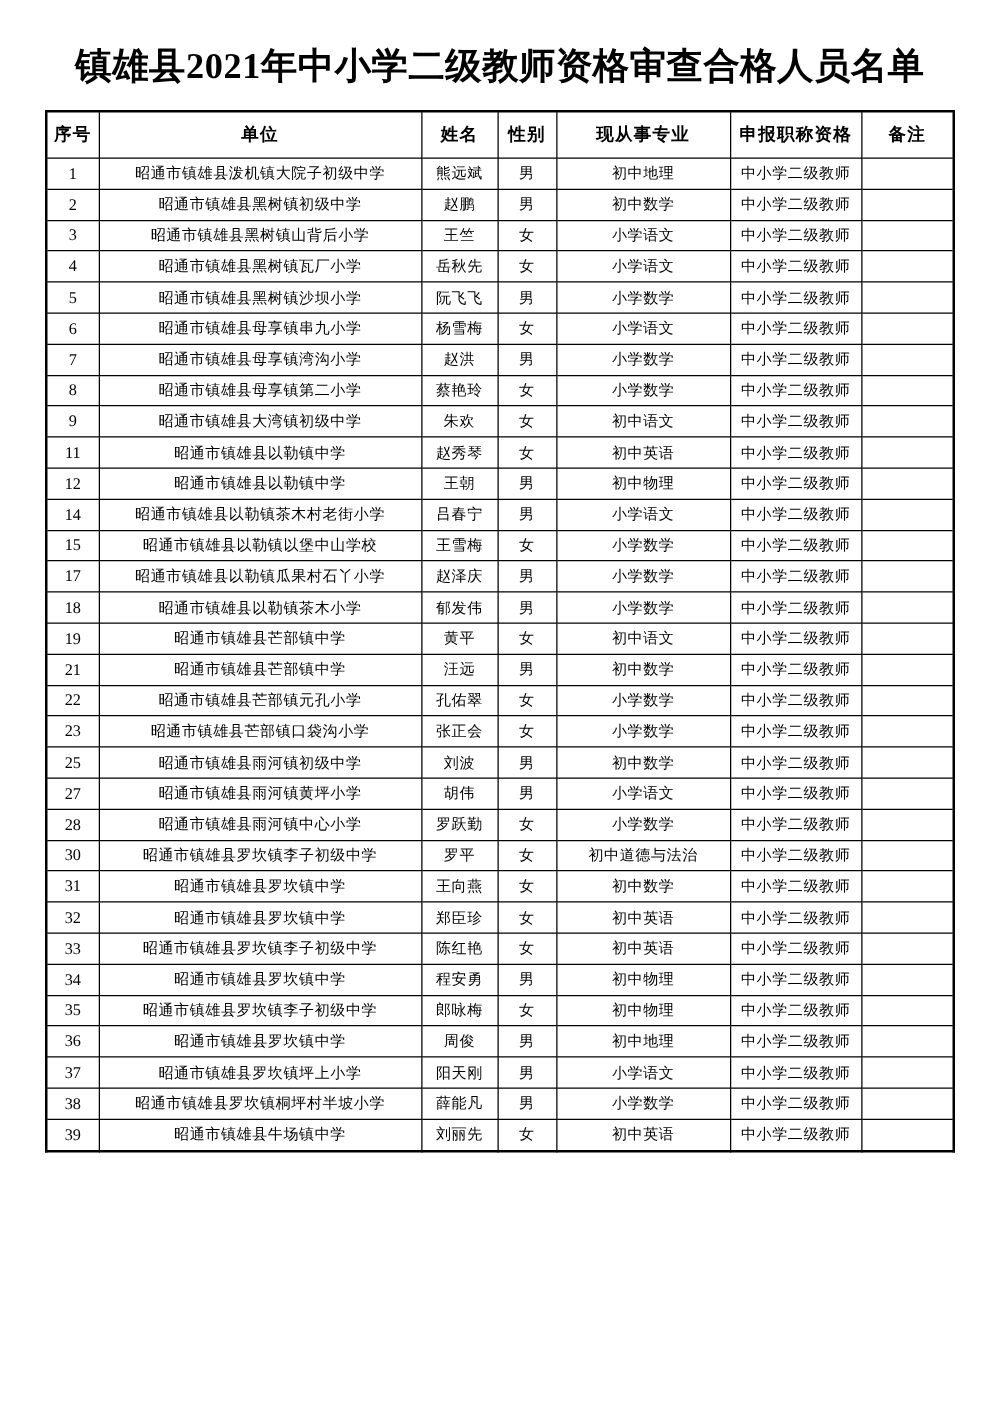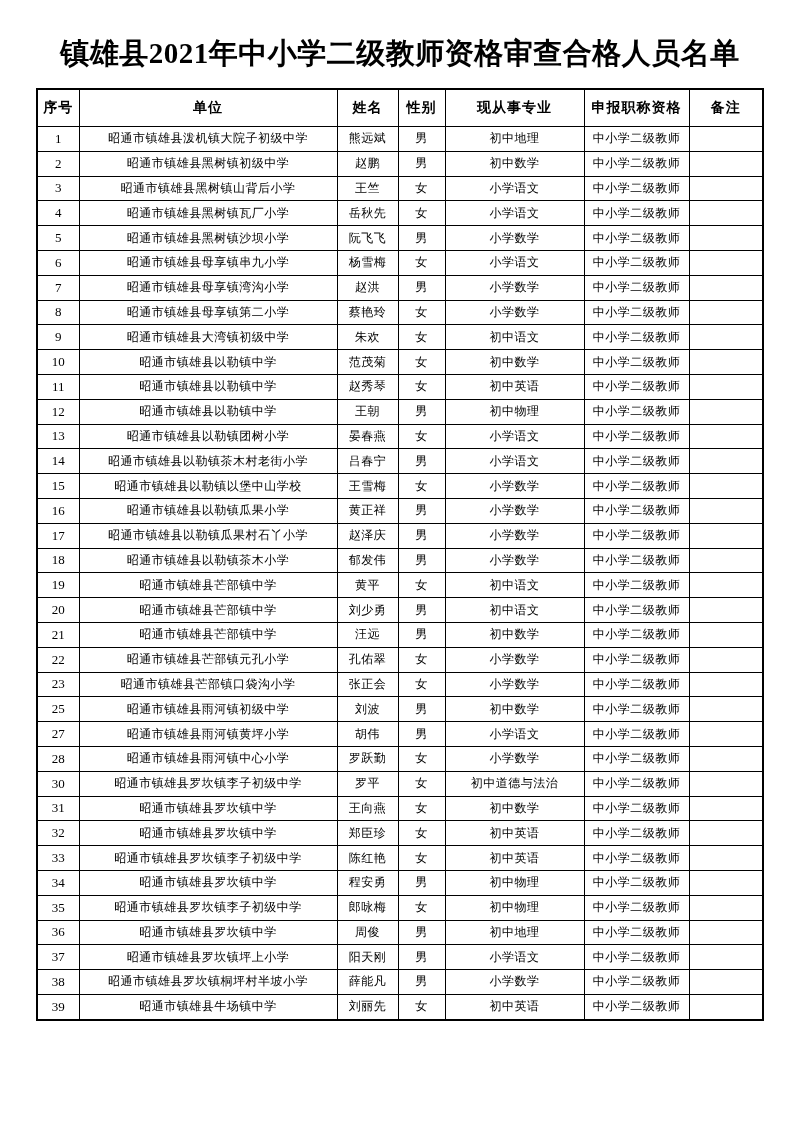--- a/index.html
+++ b/index.html
@@ -168,83 +168,56 @@
         <tr>
           <td class="col-no">9</td>
           <td class="col-unit">昭通市镇雄县大湾镇初级中学</td>
           <td class="col-name">朱欢</td>
           <td class="col-gender">女</td>
           <td class="col-subject">初中语文</td>
           <td class="col-qualification">中小学二级教师</td>
           <td class="col-remark"></td>
         </tr>
         <tr>
-          <td class="col-no">10</td>
-          <td class="col-unit">昭通市镇雄县以勒镇中学</td>
-          <td class="col-name">范茂菊</td>
-          <td class="col-gender">女</td>
-          <td class="col-subject">初中数学</td>
-          <td class="col-qualification">中小学二级教师</td>
-          <td class="col-remark"></td>
-        </tr>
-        <tr>
           <td class="col-no">11</td>
           <td class="col-unit">昭通市镇雄县以勒镇中学</td>
           <td class="col-name">赵秀琴</td>
           <td class="col-gender">女</td>
           <td class="col-subject">初中英语</td>
           <td class="col-qualification">中小学二级教师</td>
           <td class="col-remark"></td>
         </tr>
         <tr>
           <td class="col-no">12</td>
           <td class="col-unit">昭通市镇雄县以勒镇中学</td>
           <td class="col-name">王朝</td>
           <td class="col-gender">男</td>
           <td class="col-subject">初中物理</td>
           <td class="col-qualification">中小学二级教师</td>
           <td class="col-remark"></td>
         </tr>
         <tr>
-          <td class="col-no">13</td>
-          <td class="col-unit">昭通市镇雄县以勒镇团树小学</td>
-          <td class="col-name">晏春燕</td>
-          <td class="col-gender">女</td>
-          <td class="col-subject">小学语文</td>
-          <td class="col-qualification">中小学二级教师</td>
-          <td class="col-remark"></td>
-        </tr>
-        <tr>
           <td class="col-no">14</td>
           <td class="col-unit">昭通市镇雄县以勒镇茶木村老街小学</td>
           <td class="col-name">吕春宁</td>
           <td class="col-gender">男</td>
           <td class="col-subject">小学语文</td>
           <td class="col-qualification">中小学二级教师</td>
           <td class="col-remark"></td>
         </tr>
         <tr>
           <td class="col-no">15</td>
           <td class="col-unit">昭通市镇雄县以勒镇以堡中山学校</td>
           <td class="col-name">王雪梅</td>
           <td class="col-gender">女</td>
           <td class="col-subject">小学数学</td>
           <td class="col-qualification">中小学二级教师</td>
           <td class="col-remark"></td>
         </tr>
         <tr>
-          <td class="col-no">16</td>
-          <td class="col-unit">昭通市镇雄县以勒镇瓜果小学</td>
-          <td class="col-name">黄正祥</td>
-          <td class="col-gender">男</td>
-          <td class="col-subject">小学数学</td>
-          <td class="col-qualification">中小学二级教师</td>
-          <td class="col-remark"></td>
-        </tr>
-        <tr>
           <td class="col-no">17</td>
           <td class="col-unit">昭通市镇雄县以勒镇瓜果村石丫小学</td>
           <td class="col-name">赵泽庆</td>
           <td class="col-gender">男</td>
           <td class="col-subject">小学数学</td>
           <td class="col-qualification">中小学二级教师</td>
           <td class="col-remark"></td>
         </tr>
         <tr>
           <td class="col-no">18</td>
@@ -253,29 +226,20 @@
           <td class="col-gender">男</td>
           <td class="col-subject">小学数学</td>
           <td class="col-qualification">中小学二级教师</td>
           <td class="col-remark"></td>
         </tr>
         <tr>
           <td class="col-no">19</td>
           <td class="col-unit">昭通市镇雄县芒部镇中学</td>
           <td class="col-name">黄平</td>
           <td class="col-gender">女</td>
-          <td class="col-subject">初中语文</td>
-          <td class="col-qualification">中小学二级教师</td>
-          <td class="col-remark"></td>
-        </tr>
-        <tr>
-          <td class="col-no">20</td>
-          <td class="col-unit">昭通市镇雄县芒部镇中学</td>
-          <td class="col-name">刘少勇</td>
-          <td class="col-gender">男</td>
           <td class="col-subject">初中语文</td>
           <td class="col-qualification">中小学二级教师</td>
           <td class="col-remark"></td>
         </tr>
         <tr>
           <td class="col-no">21</td>
           <td class="col-unit">昭通市镇雄县芒部镇中学</td>
           <td class="col-name">汪远</td>
           <td class="col-gender">男</td>
           <td class="col-subject">初中数学</td>

